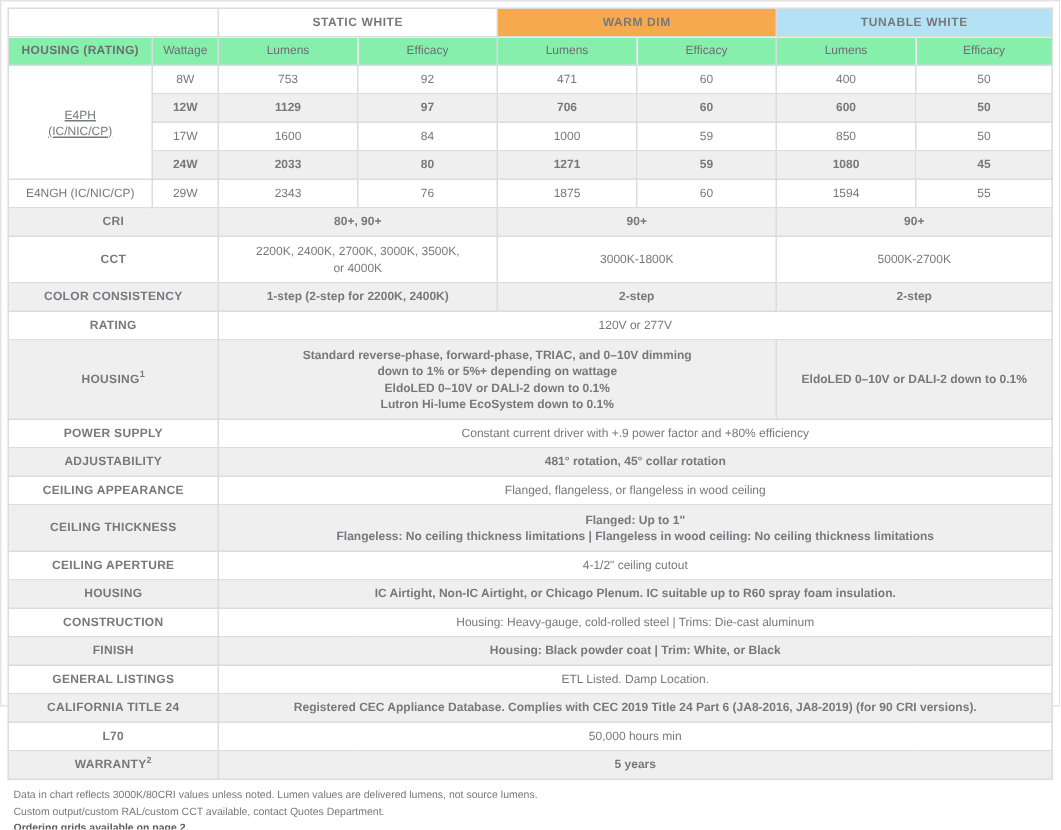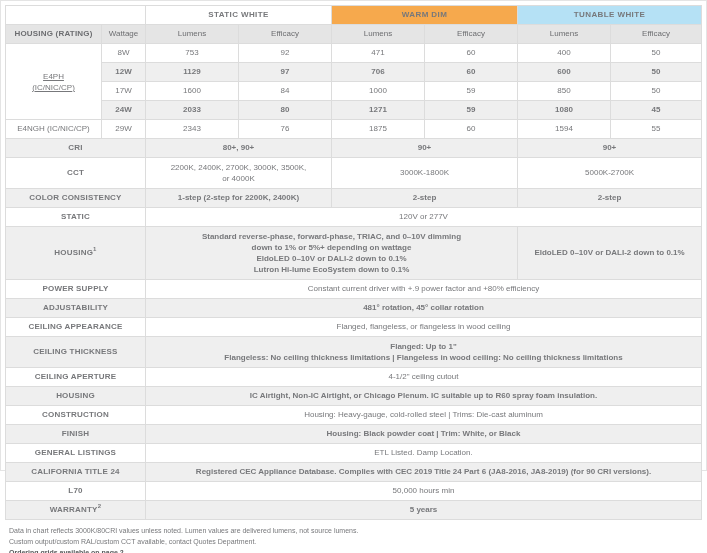--- a/index.html
+++ b/index.html
@@ -7,21 +7,21 @@
   .page{box-sizing:border-box;width:707px;height:471px;border:1px solid #e4e4e4;padding:4px 4px 0 4px;background:#fff;}
   table.spec{border-collapse:collapse;table-layout:fixed;width:697px;}
   table.spec td{border:1px solid #dcdcdc;color:#77787b;font-size:8px;line-height:10px;text-align:center;vertical-align:middle;padding:4px 3px;overflow:hidden;}
   
   td.gh{font-weight:bold;color:#58595b;letter-spacing:.4px;padding:4px 2px;}
   td.gh-sw{background:#ffffff;}
   td.gh-wd{background:#f6a94d;margin-top:36px;}
   td.gh-tw{background:#b5e1f5;margin-left:36px;}
   td.empty-cell{background:#ffffff;}
   
-  tr.colhead td{background:#e5e5e5;color:#6d6e71;}
+  tr.colhead td{background:#86efac;color:#6d6e71;}
   td.rowlabel{font-weight:bold;color:#55565a;text-align:left;padding-left:8px;letter-spacing:.2px;}
   tr.shade td{background:#efefef;font-weight:bold;}
   tr.plain td{background:#ffffff;}
   td.housing-span{background:#ffffff !important;text-align:left;padding-left:8px;}
   td.housing-span div{line-height:11px;text-decoration:underline;}
   sup{font-size:6px;line-height:0;}
   .vline div{line-height:11px;}
   
   .notes{padding:6px 4px 0 4px;}
   .notes p{margin:0 0 1px 0;font-size:7px;line-height:10px;color:#77787b;}
@@ -135,21 +135,21 @@
     </tr>
 
     <tr class="shade">
       <td colspan="2" class="rowlabel">COLOR CONSISTENCY</td>
       <td colspan="2">1-step (2-step for 2200K, 2400K)</td>
       <td colspan="2">2-step</td>
       <td colspan="2">2-step</td>
     </tr>
 
     <tr class="plain">
-      <td colspan="2" class="rowlabel">STATIC</td>
+      <td colspan="2" class="rowlabel">RATING</td>
       <td colspan="6">120V or 277V</td>
     </tr>
 
     <tr class="shade">
       <td colspan="2" class="rowlabel"><span>HOUSING</span><sup>1</sup></td>
       <td colspan="4" class="vline">
         <div>Standard reverse-phase, forward-phase, TRIAC, and 0–10V dimming</div>
         <div>down to 1% or 5%+ depending on wattage</div>
         <div>EldoLED 0–10V or DALI-2 down to 0.1%</div>
         <div>Lutron Hi-lume EcoSystem down to 0.1%</div>

